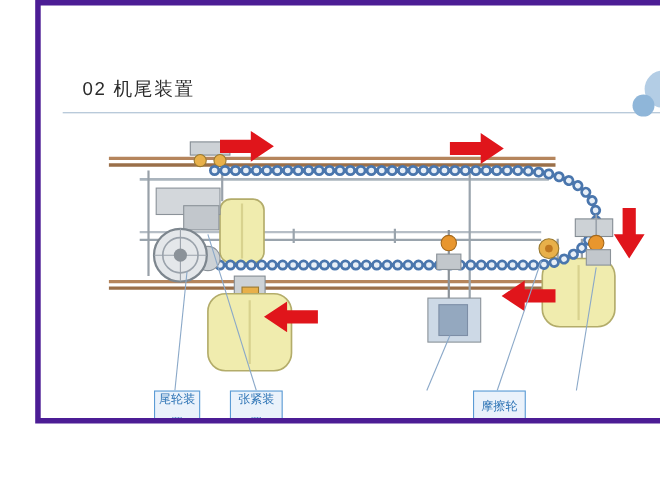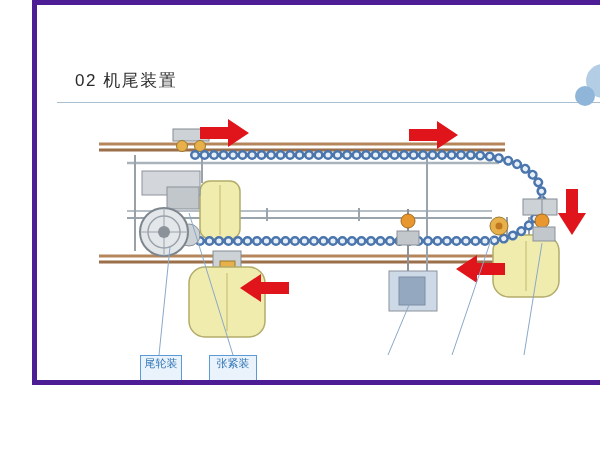--- a/index.html
+++ b/index.html
@@ -132,14 +132,17 @@
       <line x1="505" y1="238" x2="487" y2="350"></line>
     </g>
   </svg>
 
   <div class="callout co-1">
     <span>尾轮装置</span>
   </div>
   <div class="callout co-2">
     <span>张紧装置</span>
   </div>
+  <div class="callout co-4">
+    <span>摩擦轮</span>
+  </div>
 
 </div>
 
 </body></html>

